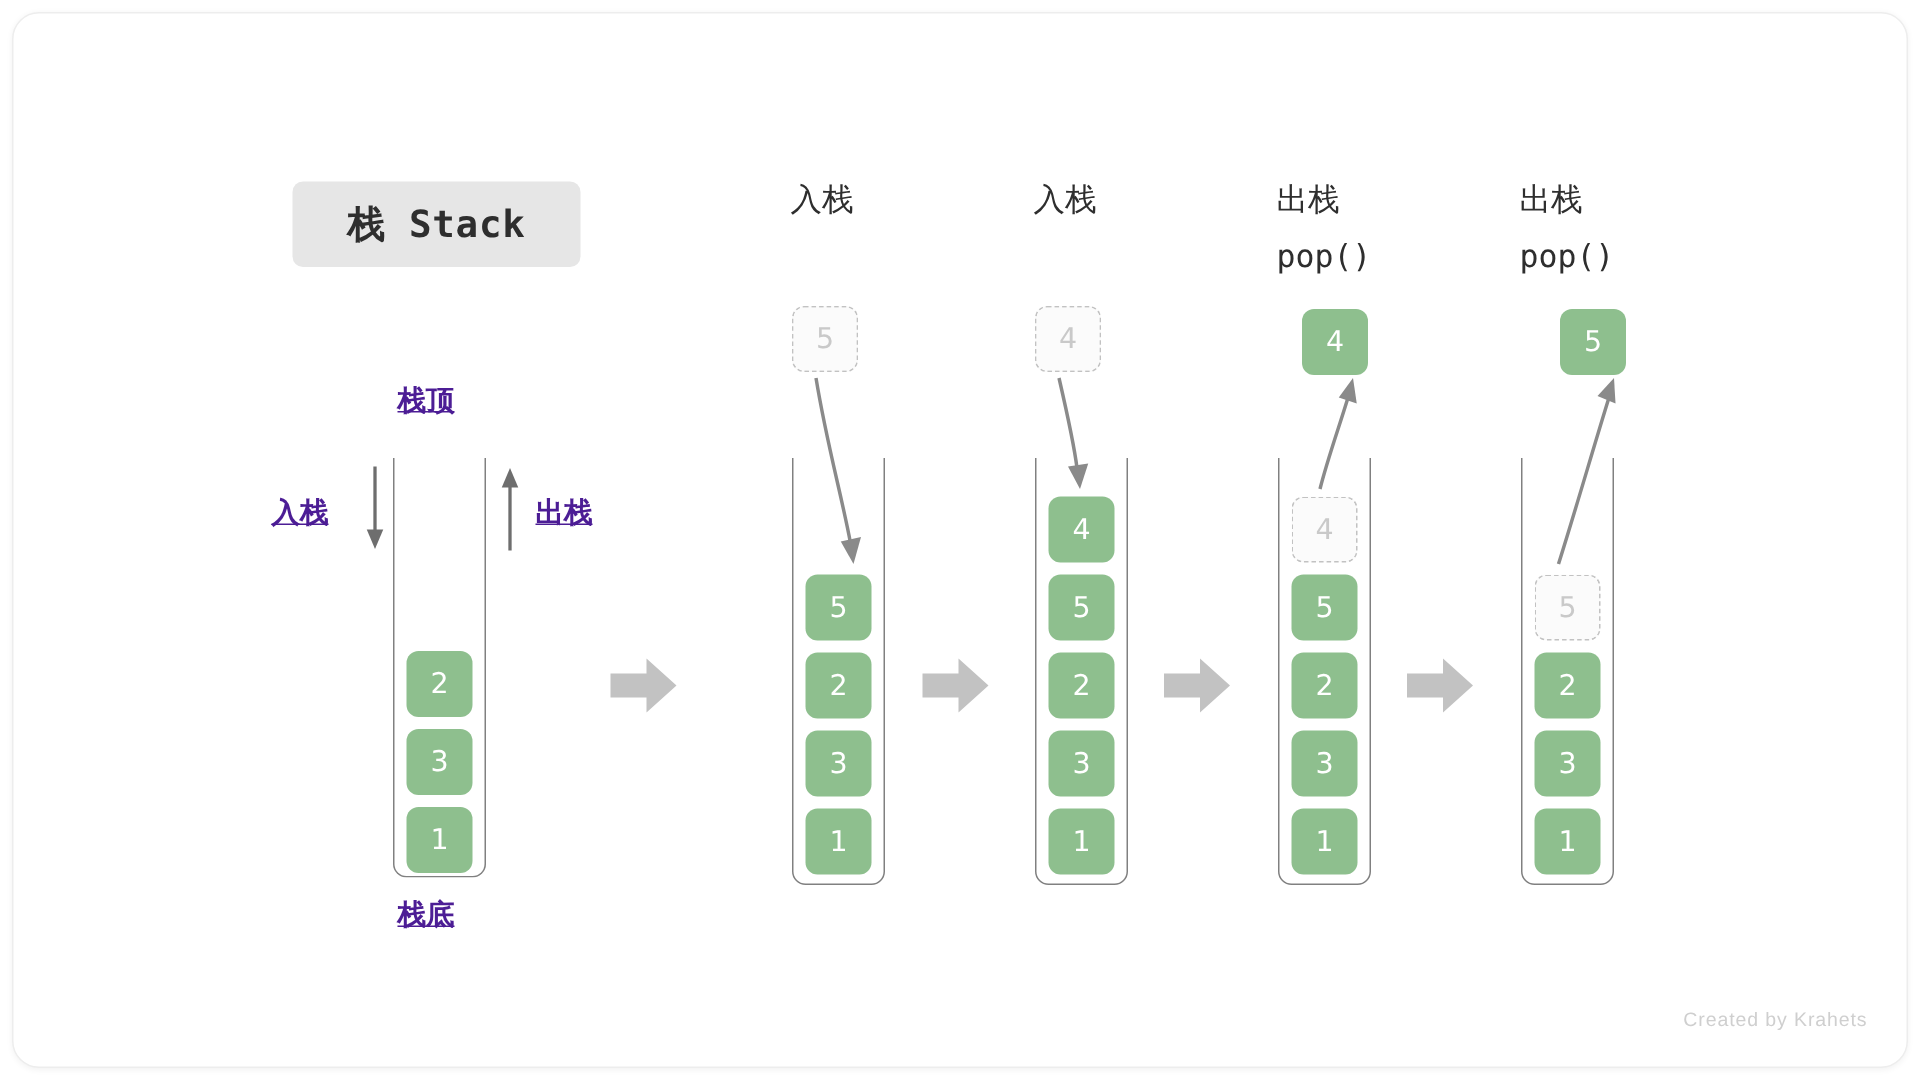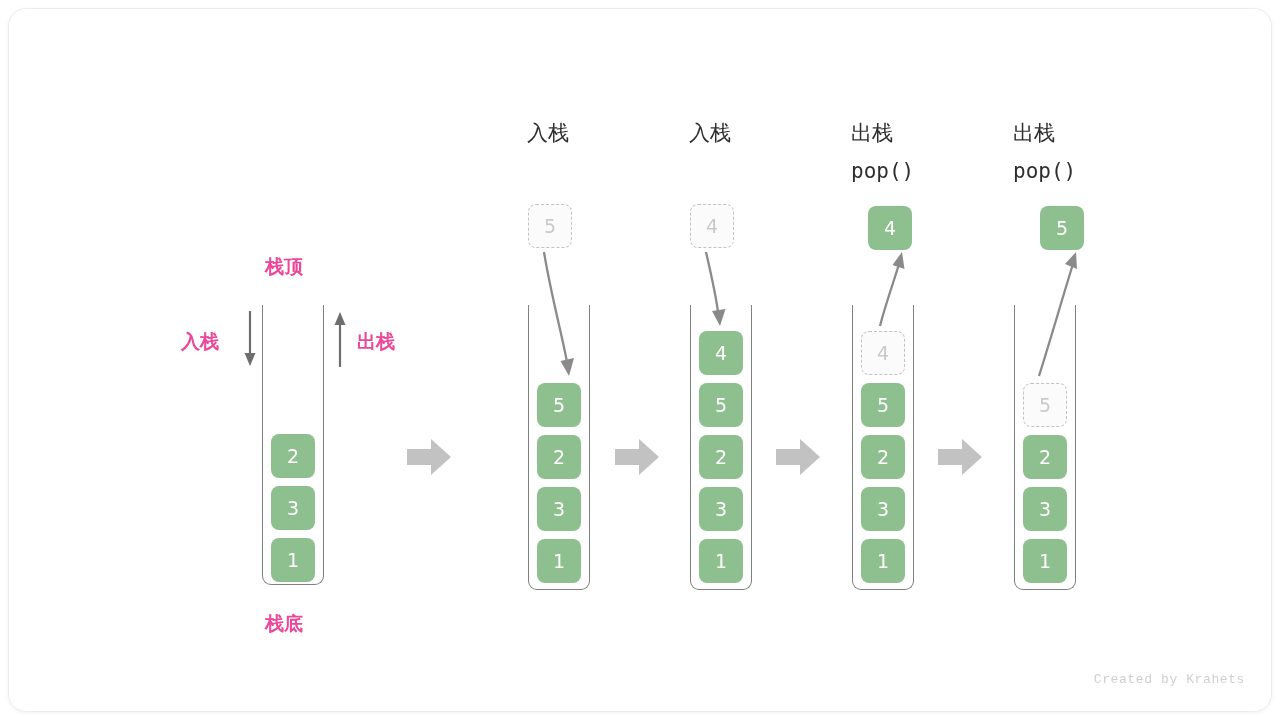--- a/index.html
+++ b/index.html
@@ -45,22 +45,23 @@
     font-weight: bold;
     color: #2e2e2e;
     letter-spacing: 0.5px;
   }
 
   
   .cn-label {
     font-family: "DejaVu Sans", "Liberation Sans", sans-serif;
     font-size: 19px;
     font-weight: bold;
-    color: #ec4899;
+    color: #4c1d95;
     white-space: nowrap;
+    text-decoration: underline;
   }
   .col-head {
     font-family: "DejaVu Sans Mono", "Liberation Mono", monospace;
     font-size: 21px;
     color: #2e2e2e;
     white-space: nowrap;
     line-height: 38px;
     text-align: left;
   }
   .col-head .num { color: #3c9a4e; font-weight: bold; }
@@ -97,34 +98,35 @@
     border: 1.7px dashed #c2c2c2;
   }
 
   
   .stage-arrow { width: 46px; height: 40px; }
 
   
   #credit {
     right: 26px;
     bottom: 24px;
-    font-family: Liberation Mono, monospace;
+    font-family: Liberation Sans, sans-serif;
     font-size: 13px;
     color: #cfcfcf;
     letter-spacing: 0.6px;
     white-space: nowrap;
   }
 
   svg { overflow: visible; }
 </style>
 </head>
 <body>
 
 <div id="card">
 
+  <div class="abs" id="title-badge">栈 Stack</div>
 
   <div class="abs" style="left:170px; top:240px; width:230px; height:400px;">
 
     <div class="abs cn-label" style="left:86px; top:5px;">栈顶</div>
 
     <div class="abs cn-label" style="left:2px; top:80px;">入栈</div>
     <svg class="abs" style="left:60px; top:60px;" width="22" height="60" viewBox="0 0 22 60">
       <path d="M11 2 L11 48" stroke="#6e6e6e" stroke-width="2.2" fill="none"></path>
       <path d="M11 57 L5.5 44 L16.5 44 Z" fill="#6e6e6e"></path>
     </svg>
@@ -134,21 +136,21 @@
       <path d="M11 3 L5.5 16 L16.5 16 Z" fill="#6e6e6e"></path>
     </svg>
     <div class="abs cn-label" style="left:178px; top:80px;">出栈</div>
 
     <div class="abs stack-box" style="left:83px; top:56px; width:62px; height:280px;"></div>
 
     <div class="abs cell solid" style="left:92px; top:185px;">2</div>
     <div class="abs cell solid" style="left:92px; top:237px;">3</div>
     <div class="abs cell solid" style="left:92px; top:289px;">1</div>
 
-    <div class="abs cn-label" style="left:86px; top:362px;">栈底</div>
+    <div class="abs cn-label" style="left:86px; top:348px;">栈底</div>
   </div>
 
   <svg class="abs stage-arrow" style="left:398px; top:428px;" viewBox="0 0 46 40">
     <path d="M0 12 L24 12 L24 2 L44 20 L24 38 L24 28 L0 28 Z" fill="#c2c2c2"></path>
   </svg>
 
   <div class="abs" style="left:518px; top:105px; width:130px; height:490px;">
     <div class="col-head">入栈</div>
 
     <div class="abs cell ghost" style="left:1px; top:90px;">5</div>

